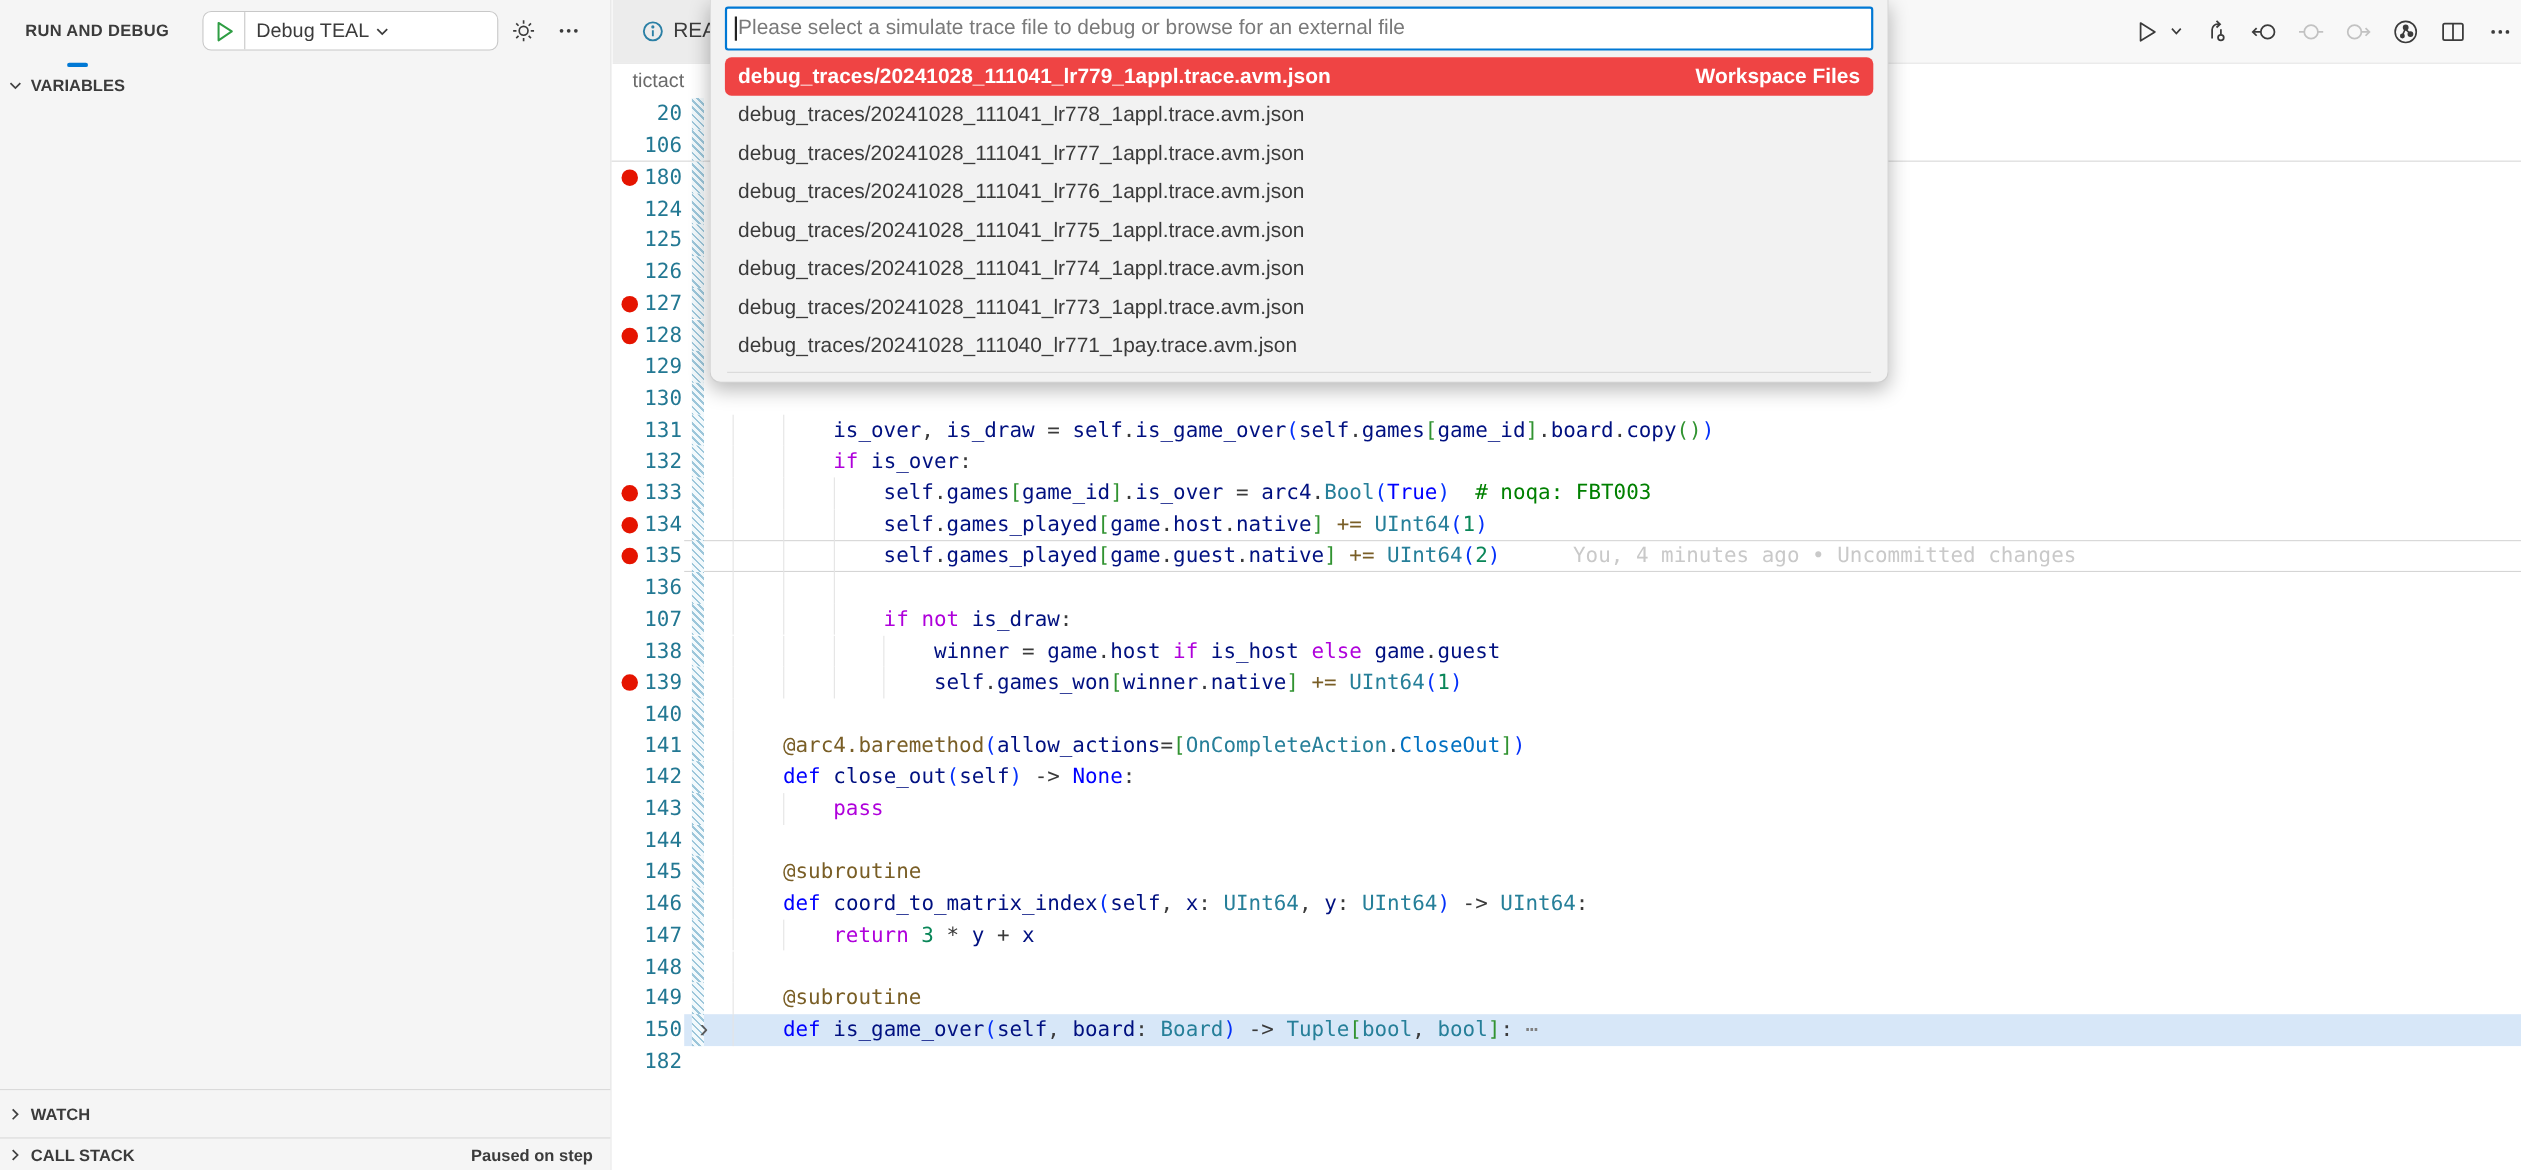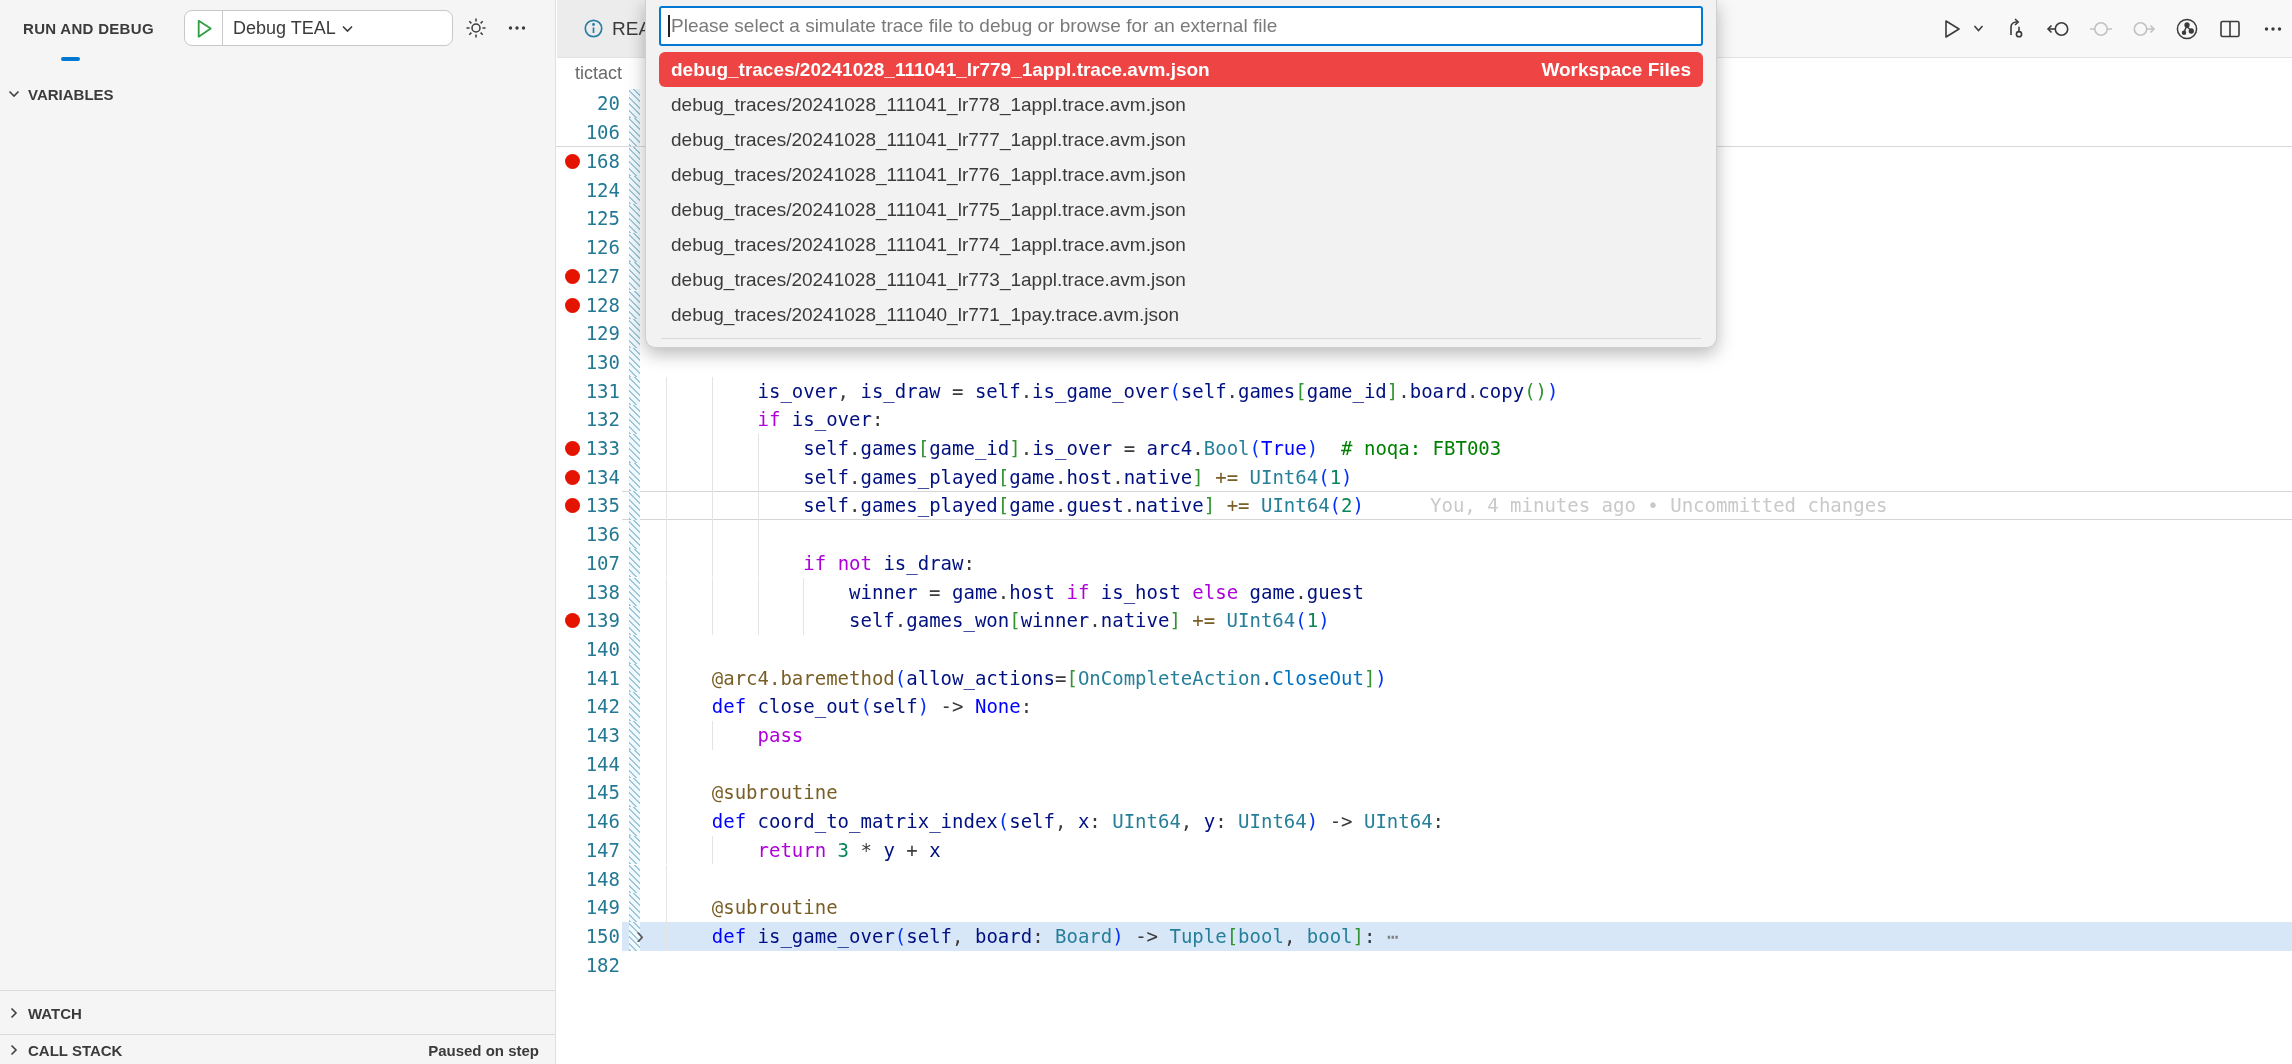--- a/index.html
+++ b/index.html
@@ -15,21 +15,21 @@
        border:1px solid #c8c8c8;border-radius:8px;display:flex;align-items:center;box-sizing:border-box;overflow:hidden;}
   .cfg-play{width:38px;height:100%;display:flex;align-items:center;justify-content:center;
             border-right:1px solid #c8c8c8;box-sizing:border-box;cursor:pointer;}
   .cfg-label{flex:1;padding:0 6px 0 10px;font-size:18px;color:#3b3b3b;white-space:nowrap;
              overflow:hidden;display:flex;align-items:center;}
   .cfg-label span{overflow:hidden;white-space:nowrap;flex:1;}
   .icon-btn{position:absolute;width:26px;height:26px;display:flex;align-items:center;justify-content:center;}
   #gear{left:463px;top:15px;} #side-dots{left:504px;top:15px;}
   #progress-bit{position:absolute;left:61px;top:57px;width:19px;height:4px;border-radius:2px;background:#0078d4;}
   .sec-header{position:absolute;left:0;right:0;display:flex;align-items:center;font-size:15px;font-weight:700;color:#3b3b3b;}
-  #variables-header{top:62px;height:32px;margin-top:16px;}
+  #variables-header{top:62px;height:32px;}
   #watch-header{top:990px;height:44px;border-top:1px solid #dadada;background:#f5f5f5;}
   #callstack-header{top:1034px;height:30px;border-top:1px solid #dadada;background:#f5f5f5;}
   .sec-chevron{width:16px;height:16px;margin:0 6px 0 6px;flex:none;}
   .sec-status{margin-left:auto;margin-right:16px;font-size:15px;font-weight:600;color:#3b3b3b;}
 
   
   #tabbar{position:absolute;left:557px;top:0;right:0;height:58px;background:#f8f8f8;
           border-bottom:1px solid #e3e3e3;box-sizing:border-box;}
   #tab-readme{position:absolute;left:0;top:0;width:108px;height:57px;background:#ececec;
               border-right:1px solid #e0e0e0;display:flex;align-items:center;padding-left:26px;
@@ -162,21 +162,21 @@
         <div class="hatch"></div>
         <span class="ln">20</span>
       </div>
       <div class="crow" style="top: 117.7px;">
         <div class="hatch"></div>
         <span class="ln">106</span>
       </div>
       <div class="crow" style="top: 147px;">
         <div class="hatch"></div>
         <div class="bp"></div>
-        <span class="ln">168</span>
+        <span class="ln">180</span>
         <span class="frag"><span style="color: rgb(38, 127, 153);">te</span><span style="color: rgb(4, 49, 250);">(</span></span>
       </div>
       <div class="crow" style="top: 175.7px;">
         <div class="hatch"></div>
         <span class="ln">124</span>
       </div>
       <div class="crow" style="top: 204.4px;">
         <div class="hatch"></div>
         <span class="ln">125</span>
       </div>

